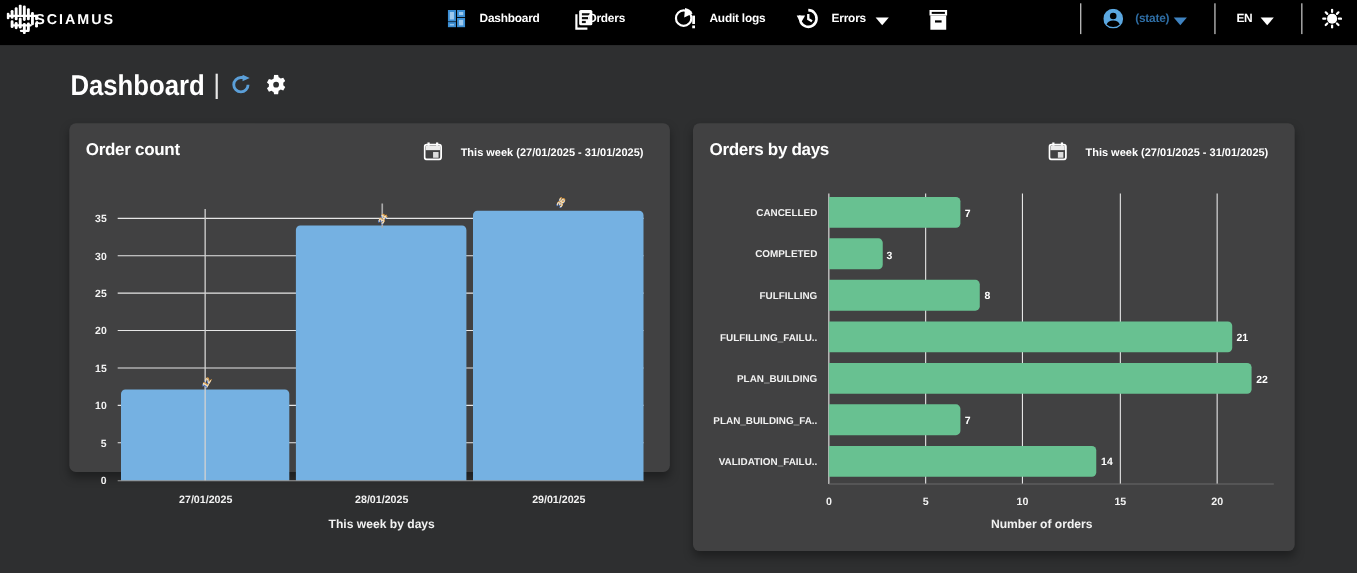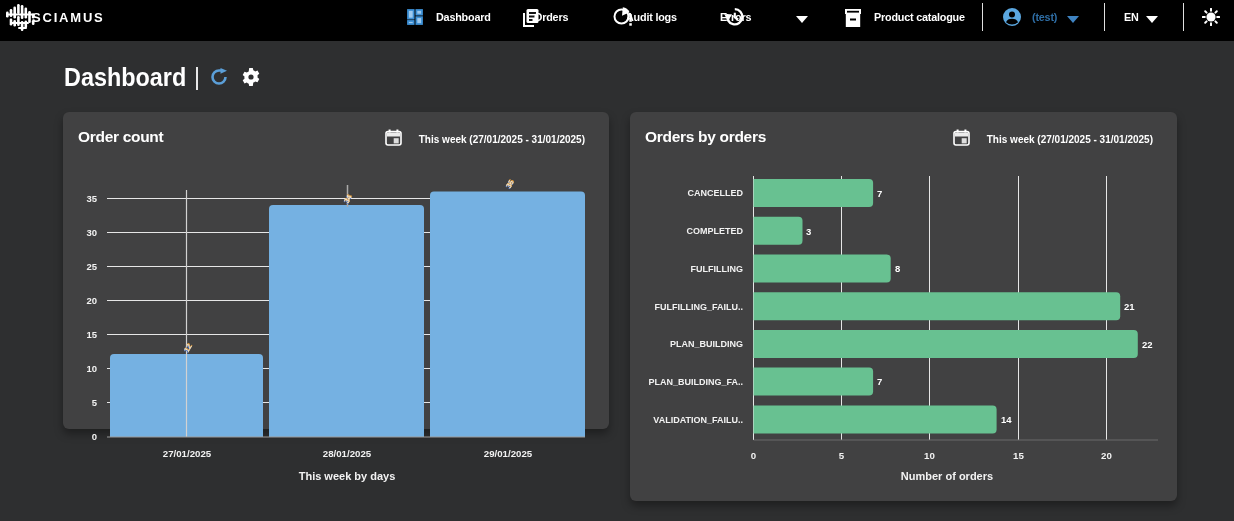--- a/index.html
+++ b/index.html
@@ -56,48 +56,47 @@
     <rect x="8" y="11" width="3.5" height="2" fill="#111"></rect>
   </svg>
   <div class="navtxt" style="left:534px;">Orders</div>
 
   <svg class="abs" style="left:613px;top:7px" width="20" height="20" viewBox="0 0 20 20">
     <circle cx="8.5" cy="9.5" r="7" fill="none" stroke="#fff" stroke-width="2"></circle>
     <path d="M9 8.8 L9.8 0.3 A 9.2 9.2 0 0 1 16.6 5.2 Z" fill="#fff"></path>
     <rect x="16.3" y="7.2" width="2.5" height="7.6" fill="#fff"></rect>
     <rect x="16.3" y="16.2" width="2.5" height="2.5" fill="#fff"></rect>
   </svg>
-  <div class="navtxt" style="left:626px;">Audit logs</div>
+  <div class="navtxt" style="left:645px;">Audit logs</div>
 
   <svg class="abs" style="left:724px;top:7px" width="20" height="20" viewBox="0 0 20 20">
     <path d="M10.8 2.2 A 7.6 7.6 0 1 1 3.6 7.2" fill="none" stroke="#fff" stroke-width="2.3"></path>
     <path d="M0.2 7.2 L8 7.2 L4 14 Z" fill="#fff"></path>
     <path d="M10.8 5.8 L10.8 10.3 L14.2 12.4" fill="none" stroke="#fff" stroke-width="2.1"></path>
   </svg>
-  <div class="navtxt" style="left:720px;">Errors</div>
+  <div class="navtxt" style="left:756px;">Errors</div>
   <svg class="abs" style="left:795px;top:15px" width="14" height="10" viewBox="0 0 14 10">
       <path d="M1 1 L13 1 L7 8 Z" fill="#fff"></path>
     </svg>
 
   <svg class="abs" style="left:843px;top:8px" width="20" height="20" viewBox="0 0 20 20">
     <path d="M2 1 H18 V6 H2 Z" fill="#fff"></path>
     <rect x="4" y="2.8" width="12" height="1.8" fill="#000"></rect>
     <path d="M2.8 6 H17.2 V19 H2.8 Z" fill="#fff"></path>
     <rect x="7" y="10.5" width="6" height="2" fill="#000"></rect>
   </svg>
-  <div class="navtxt" style="left:874px;">Product catalogue</div>
 
   <div class="sep" style="left:982px;"></div>
 
   <svg class="abs" style="left:1003px;top:8px" width="18" height="18" viewBox="0 0 18 18">
     <circle cx="9" cy="9" r="9" fill="#5ba7e0"></circle>
     <circle cx="9" cy="6.5" r="3" fill="#000"></circle>
     <path d="M3 14.2 A 6.3 5 0 0 1 15 14.2 A 9 9 0 0 1 3 14.2 Z" fill="#000"></path>
   </svg>
-  <div class="navtxt" style="left:1032px;color:#2e6da4;">(test)</div>
+  <div class="navtxt" style="left:1032px;color:#2e6da4;">(state)</div>
   <svg class="abs" style="left:1066px;top:15px" width="14" height="10" viewBox="0 0 14 10">
       <path d="M1 1 L13 1 L7 8 Z" fill="#3f83c1"></path>
     </svg>
 
   <div class="sep" style="left:1104px;"></div>
 
   <div class="navtxt" style="left:1124px;text-align:right;">EN</div>
   <svg class="abs" style="left:1145px;top:15px" width="14" height="10" viewBox="0 0 14 10">
       <path d="M1 1 L13 1 L7 8 Z" fill="#fff"></path>
     </svg>
@@ -183,21 +182,21 @@
 
     <g font-size="7.5" font-weight="bold" fill="#f4e3c2">
       <text x="125" y="241" transform="rotate(-60 125 241)" style="text-shadow:1px 0 #e09a3e,-1px 0 #3a6fd8">12</text>
       <text x="285" y="92" transform="rotate(-60 285 92)" style="text-shadow:1px 0 #e09a3e,-1px 0 #3a6fd8">34</text>
       <text x="447" y="77" transform="rotate(-60 447 77)" style="text-shadow:1px 0 #e09a3e,-1px 0 #3a6fd8">36</text>
     </g>
   </svg>
 </div>
 
 <div class="card" style="left:630px;top:112px;width:547px;height:389px;">
-  <div class="cardtitle">Orders by orders</div>
+  <div class="cardtitle">Orders by days</div>
   <svg class="abs" style="left:323px;top:17px" width="17" height="17" viewBox="0 0 17 17">
     <rect x="1" y="2.5" width="15" height="13.5" rx="2" fill="none" stroke="#fff" stroke-width="1.6"></rect>
     <rect x="2" y="3.5" width="13" height="4" fill="#fff" opacity="0.9"></rect>
     <rect x="3.6" y="0.5" width="2" height="3" fill="#fff"></rect>
     <rect x="11.4" y="0.5" width="2" height="3" fill="#fff"></rect>
     <rect x="8.7" y="9.2" width="5" height="5.2" fill="#ddd"></rect>
   </svg>
   <div class="datetxt" style="right:24px;">This week (27/01/2025 - 31/01/2025)</div>
   <svg class="abs" style="left:0;top:0" width="547" height="389" viewBox="0 0 547 389">
 

